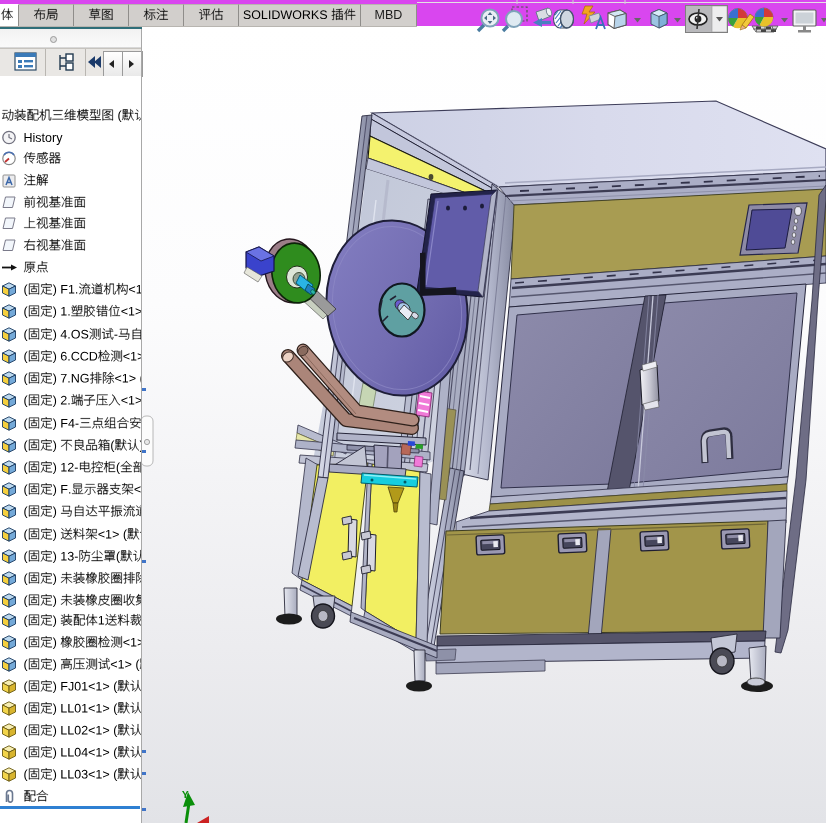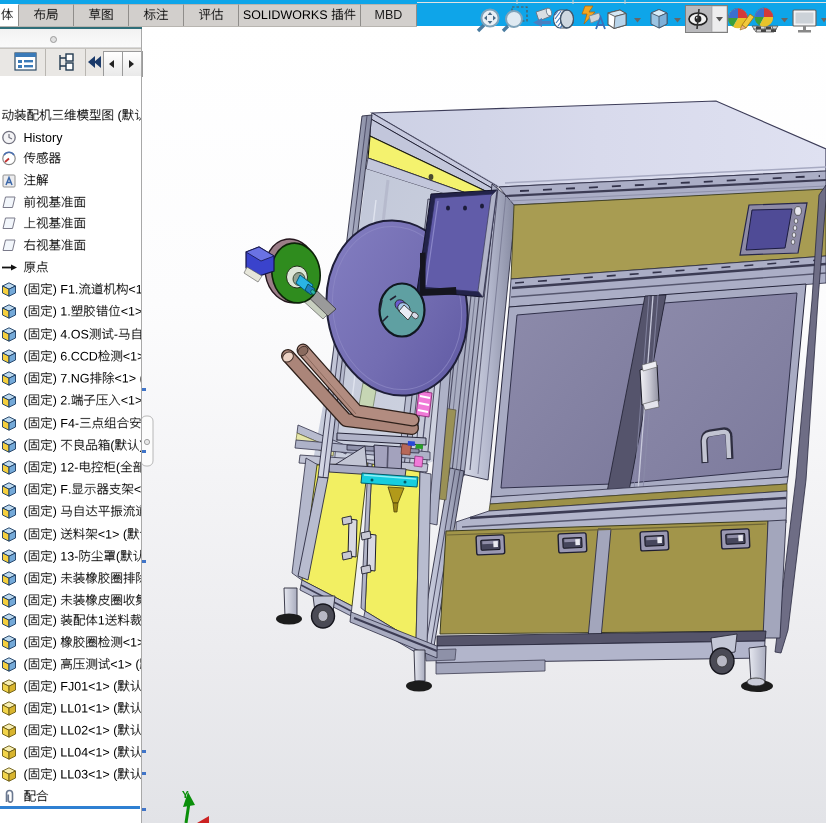--- a/index.html
+++ b/index.html
@@ -12,21 +12,21 @@
 #pcirc{position:absolute;left:50px;top:36px;width:5px;height:5px;border-radius:50%;background:#e0e0e0;border:1px solid #9a9a9a;}
 #ptabs{position:absolute;left:0;top:48px;width:141px;height:28px;background:#e9e7e4;border-top:1px solid #c6c3be;border-bottom:1px solid #b5b2ad;}
 .pcell{position:absolute;top:0;height:28px;border-right:1px solid #b9b6b1;}
 .abtn{position:absolute;top:51px;width:19px;height:24px;background:linear-gradient(#ffffff,#e9e9e9);border:1px solid #9a9a9a;}
 .tri{position:absolute;width:0;height:0;}
 #tree{position:absolute;left:0;top:76px;width:141px;height:747px;overflow:hidden;background:#fff;text-decoration:underline;}
 .trow{position:absolute;left:0;width:300px;height:22px;font-size:12.5px;color:#000;white-space:nowrap;}
 .trow .ic{position:absolute;left:1px;top:3px;}
 #blueline{position:absolute;left:0;top:806px;width:140px;height:3px;background:#2f80d2;}
 #pborder{position:absolute;left:141px;top:29px;width:1px;height:794px;background:#a8a8a8;}
-#tabbar{position:absolute;left:0;top:0;width:826px;height:26px;background:#0ea5e9;}
+#tabbar{position:absolute;left:0;top:0;width:826px;height:26px;background:#d946ef;}
 #tabbg{position:absolute;left:0;top:4px;width:417px;height:22px;background:#d2cfcc;border-bottom:1px solid #b8b5b0;}
 .tab{position:absolute;top:4px;height:21px;border-right:1px solid #8f8d8a;border-top:1px solid #b8b5b0;
 font-size:12.5px;color:#1a1a1a;text-align:center;line-height:21px;background:#d2cfcc;}
 .tab.act{background:#fff;border-top:1px solid #fff;}
 #mline{position:absolute;left:417px;top:2px;width:409px;height:1px;background:#e4e4e4;}
 #hud{position:absolute;left:0;top:0;}
 </style></head><body>
 <div id="vp"></div>
 
 <svg id="msvg" width="826" height="823" viewBox="0 0 826 823">

